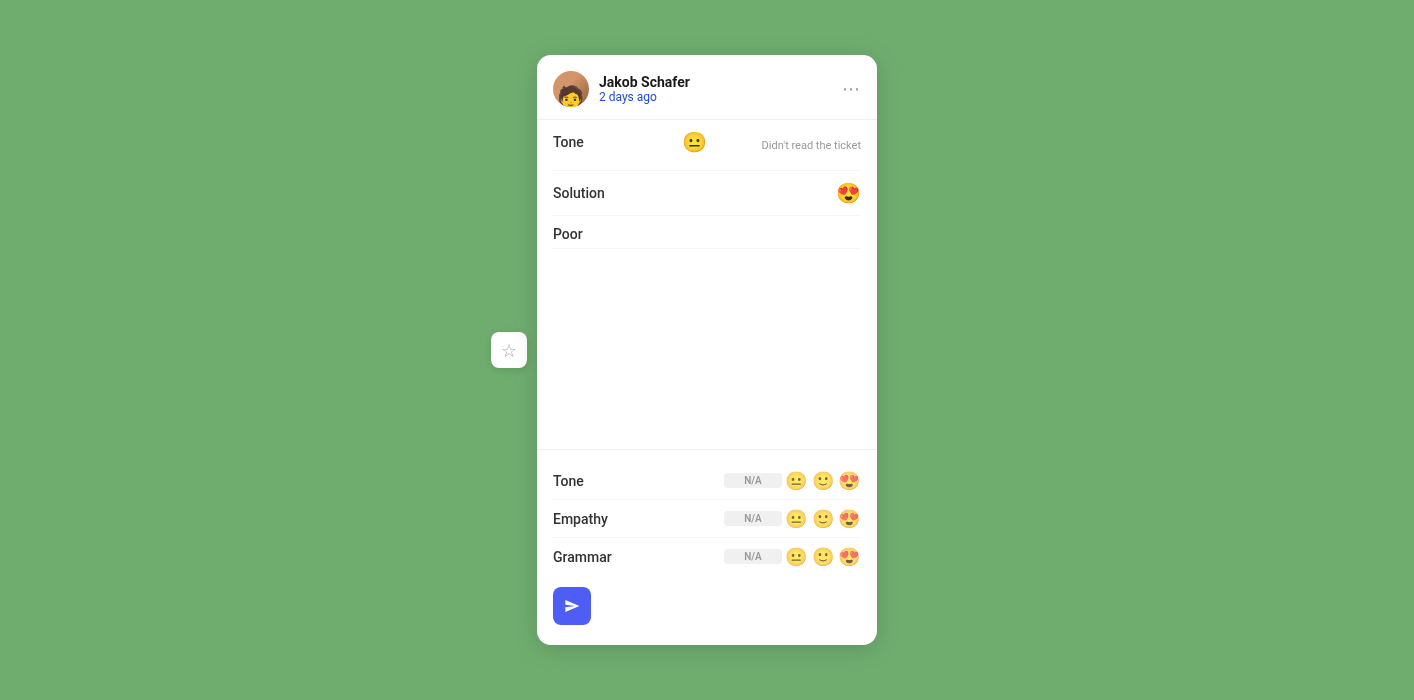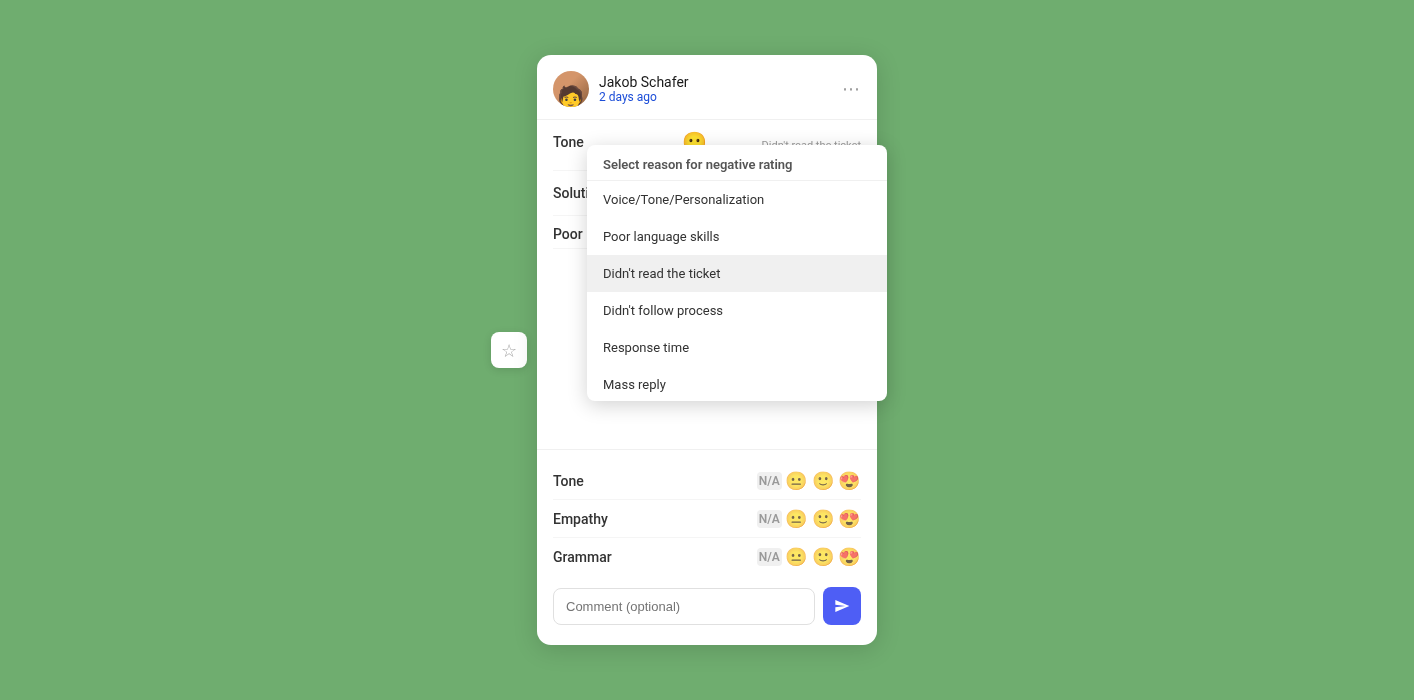--- a/index.html
+++ b/index.html
@@ -43,21 +43,21 @@
       justify-content: center;
       overflow: hidden;
     }
     .avatar-face {
       font-size: 22px;
       line-height: 1;
       margin-bottom: -2px;
     }
     .user-name {
       font-size: 14px;
-      font-weight: 400;
+      font-weight: 700;
       color: #1a1a1a;
     }
     .user-time {
       font-size: 12px;
       color: #1d4ed8;
     }
     .more-icon {
       color: #9a9a9a;
       font-size: 18px;
       cursor: pointer;
@@ -151,22 +151,22 @@
       font-weight: 500;
     }
     .emoji-group {
       display: flex;
       align-items: center;
       gap: 4px;
     }
     .na-badge {
       background: #f0f0f0;
       color: #999;
-      font-size: 12px;
-      padding: 2px 2px;
+      font-size: 10px;
+      padding: 2px 20px;
       border-radius: 4px;
       font-weight: 600;
     }
     .emoji-btn {
       font-size: 18px;
       cursor: pointer;
       opacity: 0.75;
     }
     
     .comment-area {
@@ -261,32 +261,20 @@
       <div class="rating-row">
         <span class="rating-label">Solution</span>
         <span class="rating-emoji">😍</span>
       </div>
 
       <div class="rating-row" style="padding-bottom:6px;">
         <span class="rating-label">Poor</span>
       </div>
     </div>
 
-    <div class="dropdown-container">
-      <div class="dropdown-header">Select reason for negative rating</div>
-      <ul class="dropdown-list">
-        <li class="dropdown-item">Voice/Tone/Personalization</li>
-        <li class="dropdown-item">Poor language skills</li>
-        <li class="dropdown-item hovered">Didn't read the ticket</li>
-        <li class="dropdown-item">Didn't follow process</li>
-        <li class="dropdown-item">Response time</li>
-        <li class="dropdown-item">Mass reply</li>
-
-      </ul>
-    </div>
 
     <div style="height: 200px;"></div>
 
     <div class="bottom-section">
 
       <div class="bottom-row">
         <span class="bottom-label">Tone</span>
         <div class="emoji-group">
           <span class="na-badge">N/A</span>
           <span class="emoji-btn">😐</span>
@@ -310,21 +298,20 @@
         <div class="emoji-group">
           <span class="na-badge">N/A</span>
           <span class="emoji-btn">😐</span>
           <span class="emoji-btn">🙂</span>
           <span class="emoji-btn">😍</span>
         </div>
       </div>
     </div>
 
     <div class="comment-area">
-      <input class="comment-input" type="text" placeholder="Comment (optional)" style="">
       <button class="send-btn">
         <svg viewBox="0 0 24 24">
           <path d="M2 21l21-9L2 3v7l15 2-15 2z"></path>
         </svg>
       </button>
     </div>
   </div>
 </div>
 
 </body></html>

